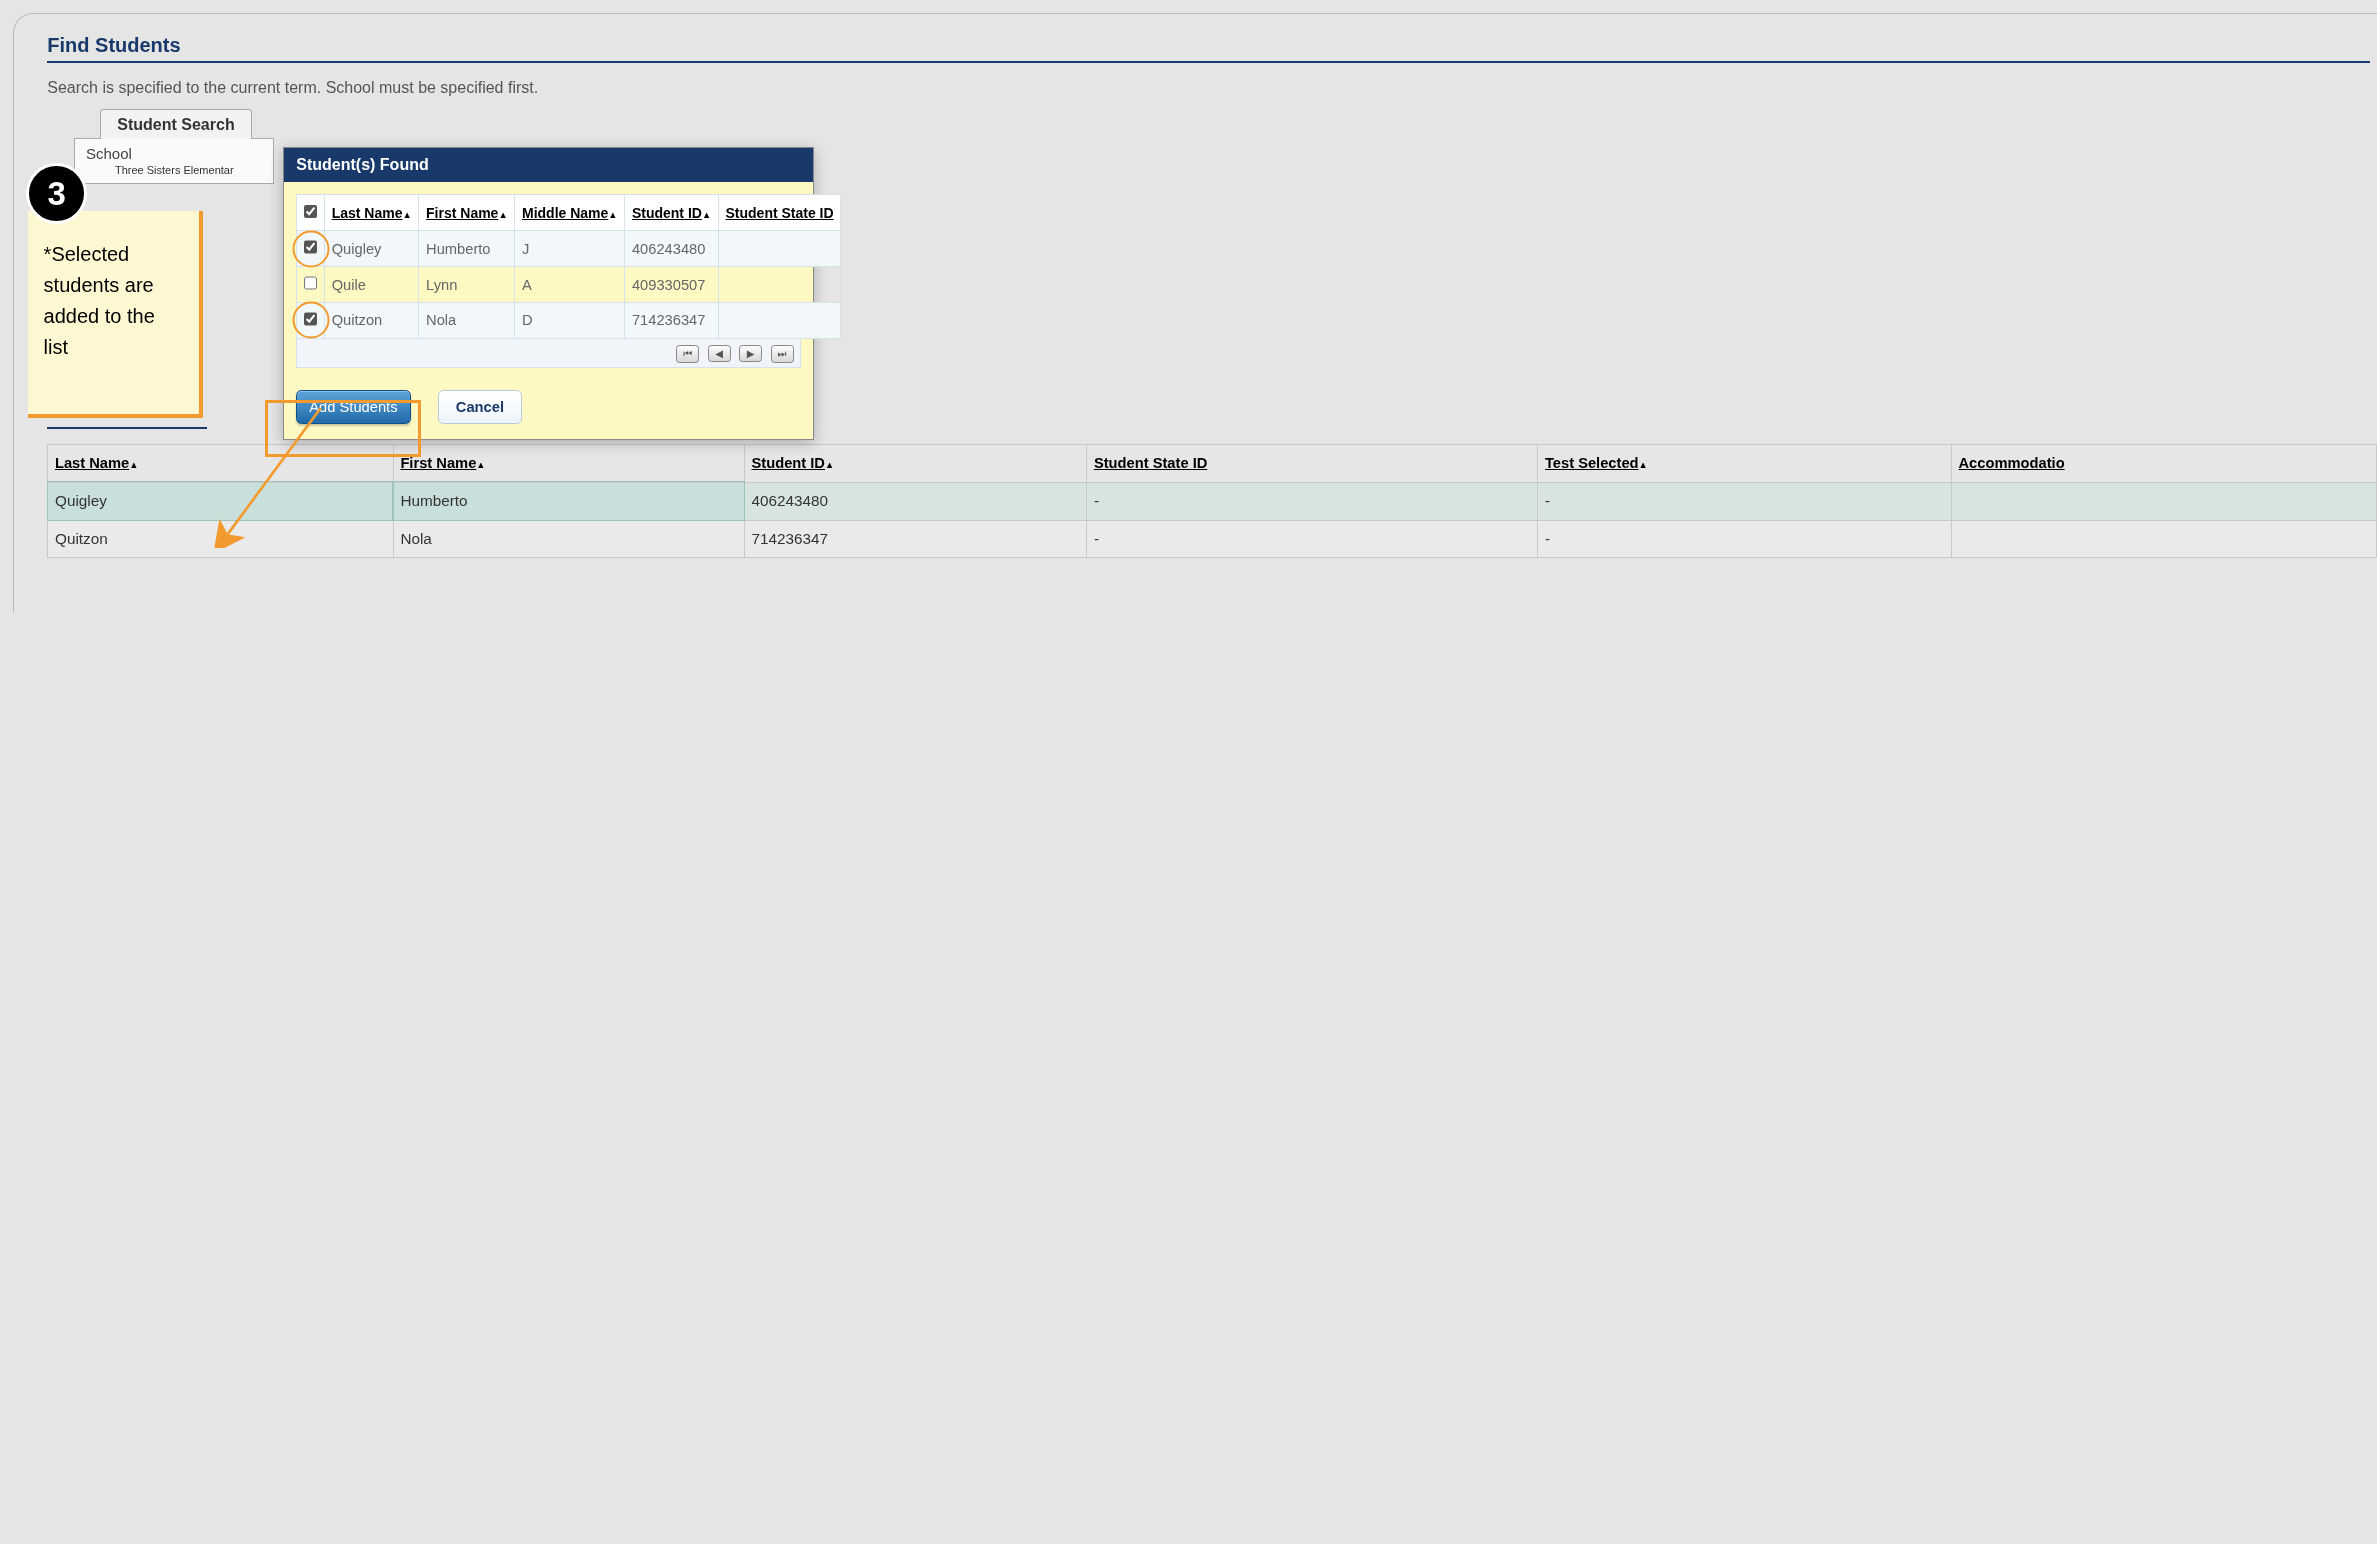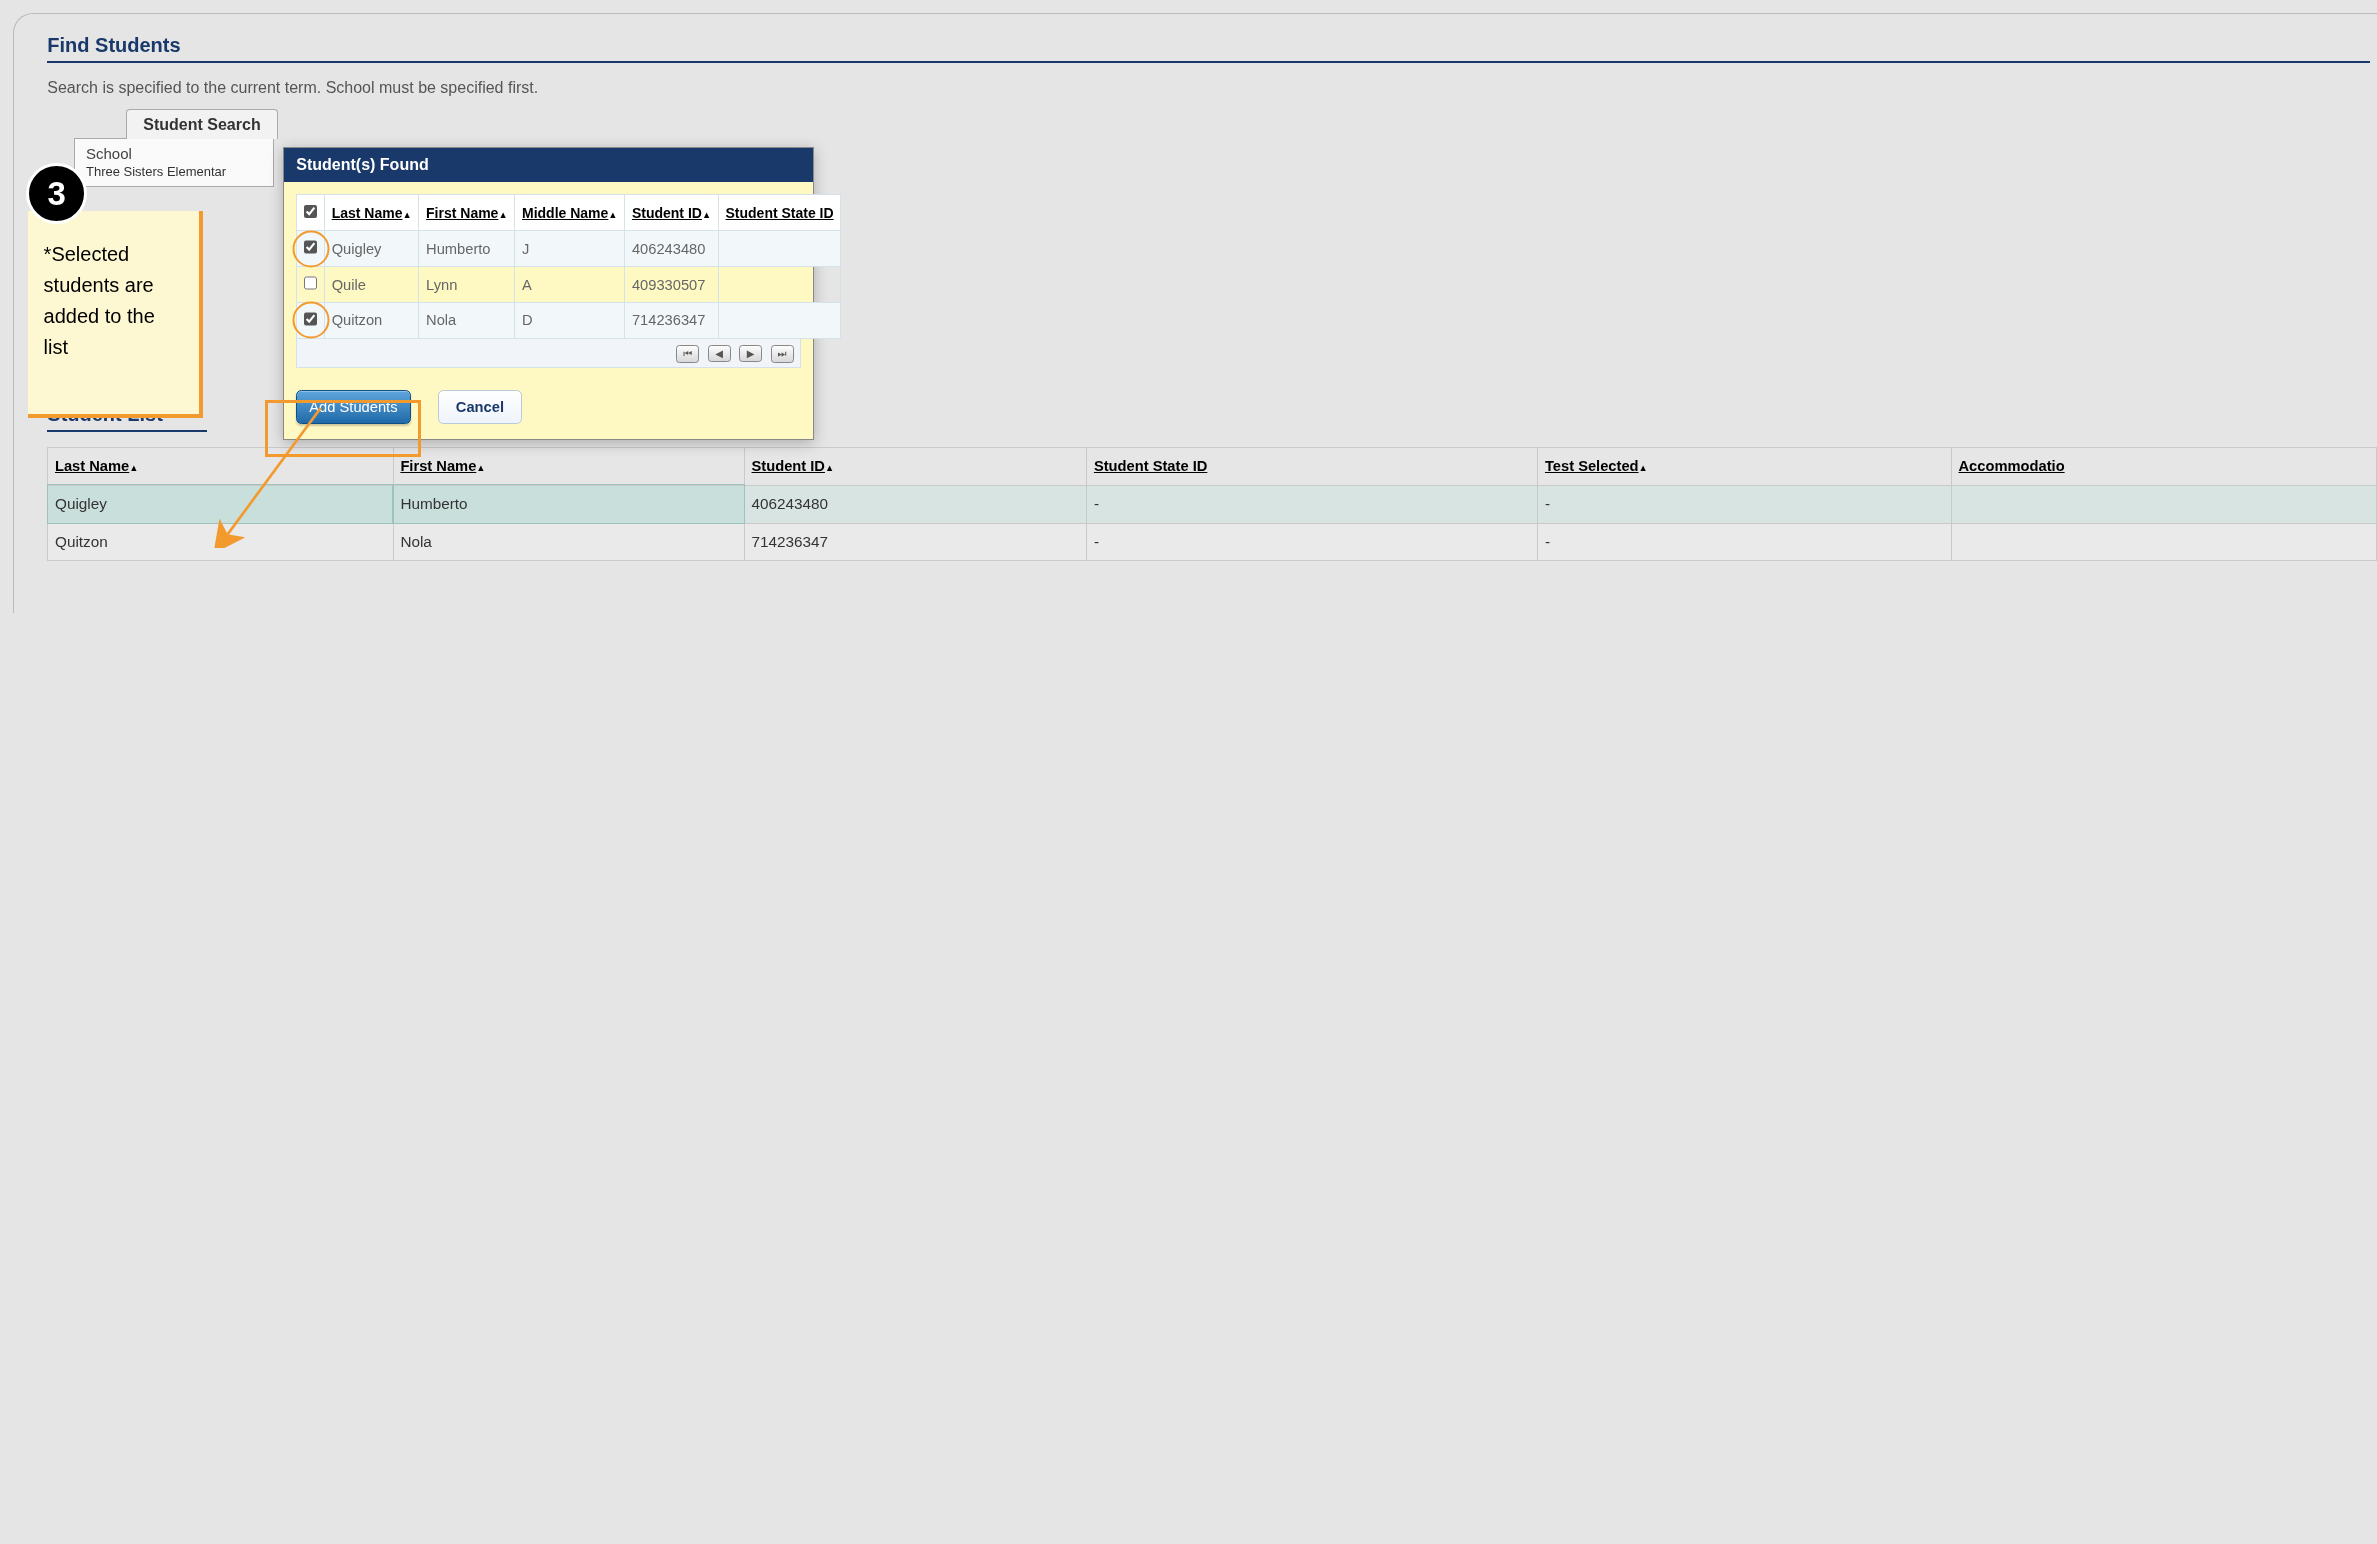--- a/index.html
+++ b/index.html
@@ -29,21 +29,21 @@
     margin-right: 6.7px;
   }
   .helper-text {
     color: #555;
     padding: 16px 0 12px 0;
     font-size: 16px;
   }
   .tabs {
     display: flex;
     gap: 0;
-    margin-left: 79px;
+    margin-left: 53px;
     align-items: center;
   }
   .tab {
     border: 0.7px solid #aaa;
     border-bottom: none;
     background: #f2f2f2;
     padding: 5.3px 16px;
     font-size: 16px;
     font-weight: 700;
     color: #333;
@@ -51,21 +51,21 @@
   }
   .form-panel {
     border: 0.7px solid #aaa;
     background: #fafafa;
     padding: 5.3px 10.7px 6.7px 10.7px;
     width: 200px;
     margin-top: -0.7px;
     margin-left: 27px;
   }
   .form-panel label { display: block; font-size: 15px; color: #444; }
-  .form-panel .value { font-size: 13px; color: #333; padding-top: 2.7px; }
+  .form-panel .value { font-size: 11px; color: #333; padding-top: 2.7px; text-align: center; }
 
   
   .modal {
     position: absolute;
     top: 133px; left: 269px;
     width: 531px;
     background: #fef9c3;
     border: 0.7px solid #888;
     box-shadow: 0 2.7px 13.3px rgba(0,0,0,.25);
     z-index: 10;

